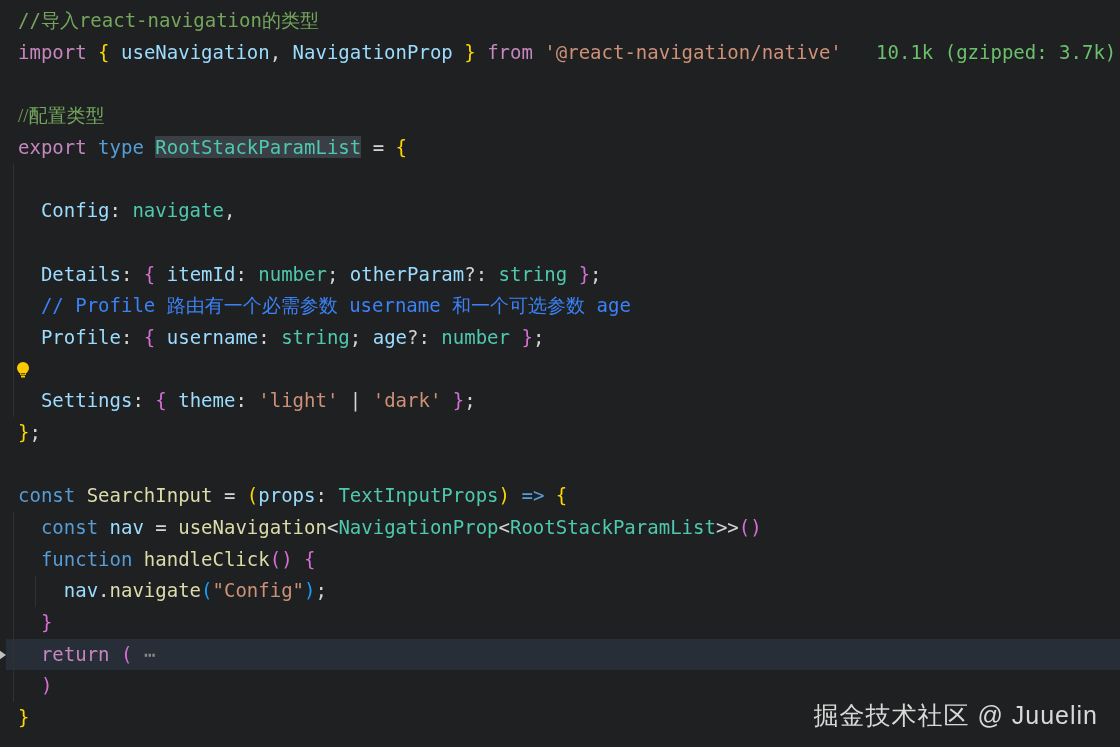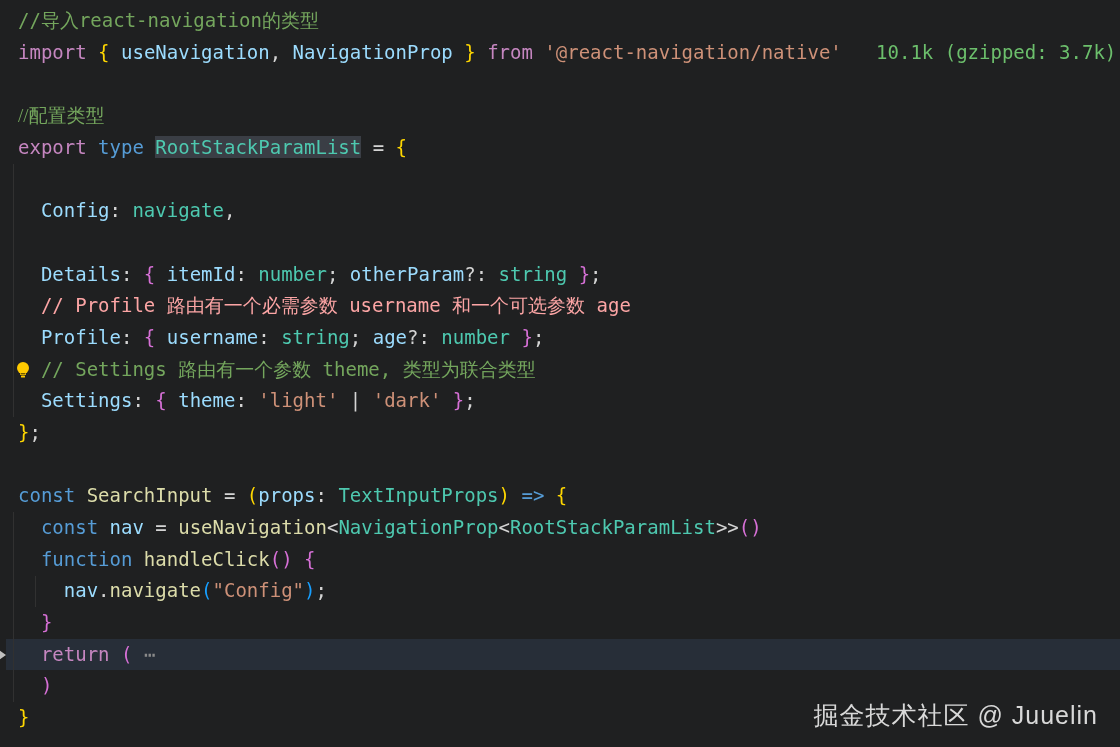--- a/index.html
+++ b/index.html
@@ -45,23 +45,23 @@
   <div id="lines-container">
       <div class="code-line"><span style="color: rgb(116, 166, 93);">//导入react-navigation的类型</span></div>
       <div class="code-line"><span style="color: rgb(197, 134, 192);">import</span><span style="color: rgb(212, 212, 212);"> </span><span style="color: rgb(255, 215, 0);">{</span><span style="color: rgb(212, 212, 212);"> </span><span style="color: rgb(156, 220, 254);">useNavigation</span><span style="color: rgb(212, 212, 212);">, </span><span style="color: rgb(156, 220, 254);">NavigationProp</span><span style="color: rgb(212, 212, 212);"> </span><span style="color: rgb(255, 215, 0);">}</span><span style="color: rgb(212, 212, 212);"> </span><span style="color: rgb(197, 134, 192);">from</span><span style="color: rgb(212, 212, 212);"> </span><span style="color: rgb(206, 145, 120);">'@react-navigation/native'</span><span style="color: rgb(212, 212, 212);">   </span><span style="color: rgb(108, 191, 108);">10.1k (gzipped: 3.7k)</span></div>
       <div class="code-line"></div>
       <div class="code-line"><span style="color: rgb(116, 166, 93); font-family: Liberation Serif, serif;">//配置类型</span></div>
       <div class="code-line"><span style="color: rgb(197, 134, 192);">export</span><span style="color: rgb(212, 212, 212);"> </span><span style="color: rgb(86, 156, 214);">type</span><span style="color: rgb(212, 212, 212);"> </span><span style="color: rgb(78, 201, 176); background: rgb(58, 62, 69);">RootStackParamList</span><span style="color: rgb(212, 212, 212);"> = </span><span style="color: rgb(255, 215, 0);">{</span></div>
       <div class="code-line"><span style="color: rgb(212, 212, 212);">  </span></div>
       <div class="code-line"><span style="color: rgb(212, 212, 212);">  </span><span style="color: rgb(156, 220, 254);">Config</span><span style="color: rgb(212, 212, 212);">: </span><span style="color: rgb(78, 201, 176);">navigate</span><span style="color: rgb(212, 212, 212);">,</span></div>
       <div class="code-line"><span style="color: rgb(212, 212, 212);">  </span></div>
       <div class="code-line"><span style="color: rgb(212, 212, 212);">  </span><span style="color: rgb(156, 220, 254);">Details</span><span style="color: rgb(212, 212, 212);">: </span><span style="color: rgb(214, 112, 214);">{</span><span style="color: rgb(212, 212, 212);"> </span><span style="color: rgb(156, 220, 254);">itemId</span><span style="color: rgb(212, 212, 212);">: </span><span style="color: rgb(78, 201, 176);">number</span><span style="color: rgb(212, 212, 212);">; </span><span style="color: rgb(156, 220, 254);">otherParam</span><span style="color: rgb(212, 212, 212);">?: </span><span style="color: rgb(78, 201, 176);">string</span><span style="color: rgb(212, 212, 212);"> </span><span style="color: rgb(214, 112, 214);">}</span><span style="color: rgb(212, 212, 212);">;</span></div>
-      <div class="code-line"><span style="color: rgb(212, 212, 212);">  </span><span style="color: #fca5a5;">// Profile 路由有一个必需参数 username 和一个可选参数 age</span></div>
+      <div class="code-line"><span style="color: rgb(212, 212, 212);">  </span><span style="color: #3b82f6;">// Profile 路由有一个必需参数 username 和一个可选参数 age</span></div>
       <div class="code-line"><span style="color: rgb(212, 212, 212);">  </span><span style="color: rgb(156, 220, 254);">Profile</span><span style="color: rgb(212, 212, 212);">: </span><span style="color: rgb(214, 112, 214);">{</span><span style="color: rgb(212, 212, 212);"> </span><span style="color: rgb(156, 220, 254);">username</span><span style="color: rgb(212, 212, 212);">: </span><span style="color: rgb(78, 201, 176);">string</span><span style="color: rgb(212, 212, 212);">; </span><span style="color: rgb(156, 220, 254);">age</span><span style="color: rgb(212, 212, 212);">?: </span><span style="color: rgb(78, 201, 176);">number</span><span style="color: rgb(212, 212, 212);"> </span><span style="color: rgb(214, 112, 214);">}</span><span style="color: rgb(212, 212, 212);">;</span></div>
-      <div class="code-line"><span style="color: rgb(212, 212, 212);">  </span><span style="color: rgb(116, 166, 93);">// Settings 路由有一个参数 theme, 类型为联合类型</span></div>
+      <div class="code-line"><span style="color: rgb(212, 212, 212);">  </span></div>
       <div class="code-line"><span style="color: rgb(212, 212, 212);">  </span><span style="color: rgb(156, 220, 254);">Settings</span><span style="color: rgb(212, 212, 212);">: </span><span style="color: rgb(214, 112, 214);">{</span><span style="color: rgb(212, 212, 212);"> </span><span style="color: rgb(156, 220, 254);">theme</span><span style="color: rgb(212, 212, 212);">: </span><span style="color: rgb(206, 145, 120);">'light'</span><span style="color: rgb(212, 212, 212);"> | </span><span style="color: rgb(206, 145, 120);">'dark'</span><span style="color: rgb(212, 212, 212);"> </span><span style="color: rgb(214, 112, 214);">}</span><span style="color: rgb(212, 212, 212);">;</span></div>
       <div class="code-line"><span style="color: rgb(255, 215, 0);">}</span><span style="color: rgb(212, 212, 212);">;</span></div>
       <div class="code-line"></div>
       <div class="code-line"><span style="color: rgb(86, 156, 214);">const</span><span style="color: rgb(212, 212, 212);"> </span><span style="color: rgb(220, 220, 170);">SearchInput</span><span style="color: rgb(212, 212, 212);"> = </span><span style="color: rgb(255, 215, 0);">(</span><span style="color: rgb(156, 220, 254);">props</span><span style="color: rgb(212, 212, 212);">: </span><span style="color: rgb(78, 201, 176);">TextInputProps</span><span style="color: rgb(255, 215, 0);">)</span><span style="color: rgb(212, 212, 212);"> </span><span style="color: rgb(86, 156, 214);">=&gt;</span><span style="color: rgb(212, 212, 212);"> </span><span style="color: rgb(255, 215, 0);">{</span></div>
       <div class="code-line"><span style="color: rgb(212, 212, 212);">  </span><span style="color: rgb(86, 156, 214);">const</span><span style="color: rgb(212, 212, 212);"> </span><span style="color: rgb(156, 220, 254);">nav</span><span style="color: rgb(212, 212, 212);"> = </span><span style="color: rgb(220, 220, 170);">useNavigation</span><span style="color: rgb(212, 212, 212);">&lt;</span><span style="color: rgb(78, 201, 176);">NavigationProp</span><span style="color: rgb(212, 212, 212);">&lt;</span><span style="color: rgb(78, 201, 176);">RootStackParamList</span><span style="color: rgb(212, 212, 212);">&gt;&gt;</span><span style="color: rgb(214, 112, 214);">(</span><span style="color: rgb(214, 112, 214);">)</span></div>
       <div class="code-line"><span style="color: rgb(212, 212, 212);">  </span><span style="color: rgb(86, 156, 214);">function</span><span style="color: rgb(212, 212, 212);"> </span><span style="color: rgb(220, 220, 170);">handleClick</span><span style="color: rgb(214, 112, 214);">(</span><span style="color: rgb(214, 112, 214);">)</span><span style="color: rgb(212, 212, 212);"> </span><span style="color: rgb(214, 112, 214);">{</span></div>
       <div class="code-line"><span style="color: rgb(212, 212, 212);">    </span><span style="color: rgb(156, 220, 254);">nav</span><span style="color: rgb(212, 212, 212);">.</span><span style="color: rgb(220, 220, 170);">navigate</span><span style="color: rgb(23, 159, 255);">(</span><span style="color: rgb(206, 145, 120);">"Config"</span><span style="color: rgb(23, 159, 255);">)</span><span style="color: rgb(212, 212, 212);">;</span></div>
       <div class="code-line"><span style="color: rgb(212, 212, 212);">  </span><span style="color: rgb(214, 112, 214);">}</span></div>
       <div class="code-line hl" style="background: rgb(39, 46, 56);"><span style="color: rgb(212, 212, 212);">  </span><span style="color: rgb(197, 134, 192);">return</span><span style="color: rgb(212, 212, 212);"> </span><span style="color: rgb(214, 112, 214);">(</span><span style="color: rgb(212, 212, 212);"> </span><span style="color: rgb(138, 138, 138);">⋯</span></div>
       <div class="code-line"><span style="color: rgb(212, 212, 212);">  </span><span style="color: rgb(214, 112, 214);">)</span></div>

